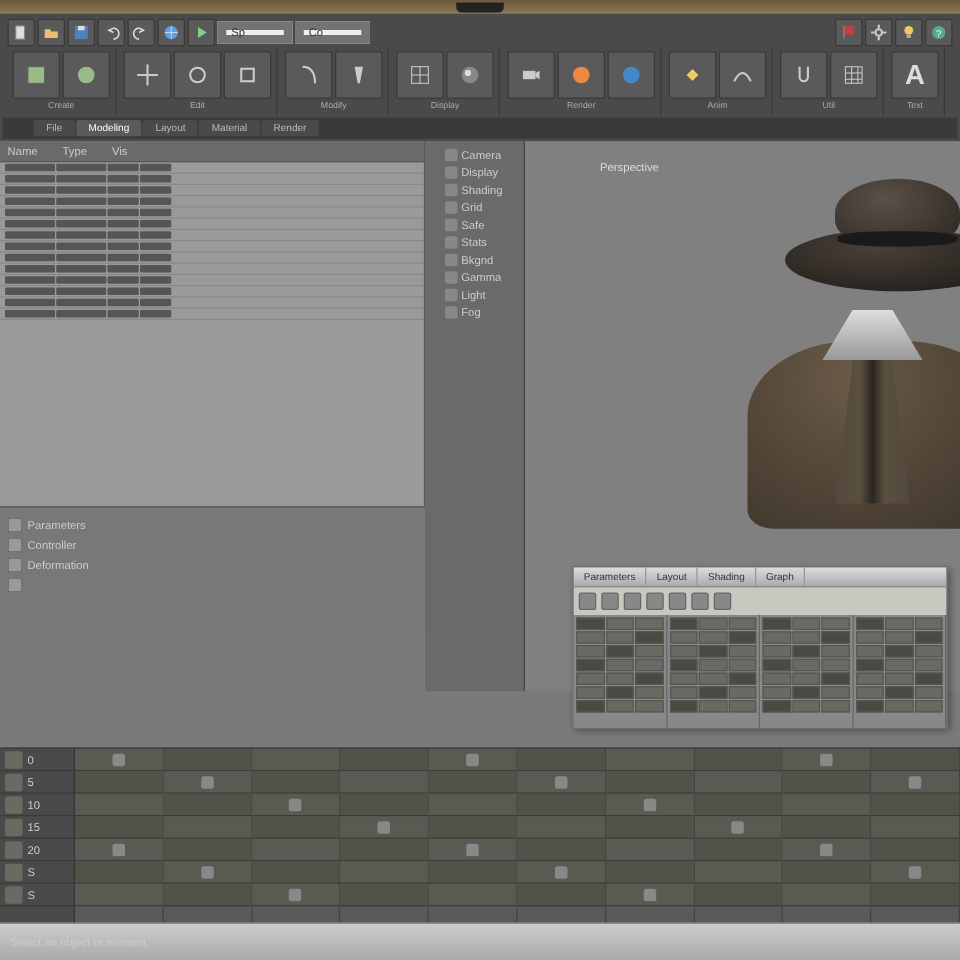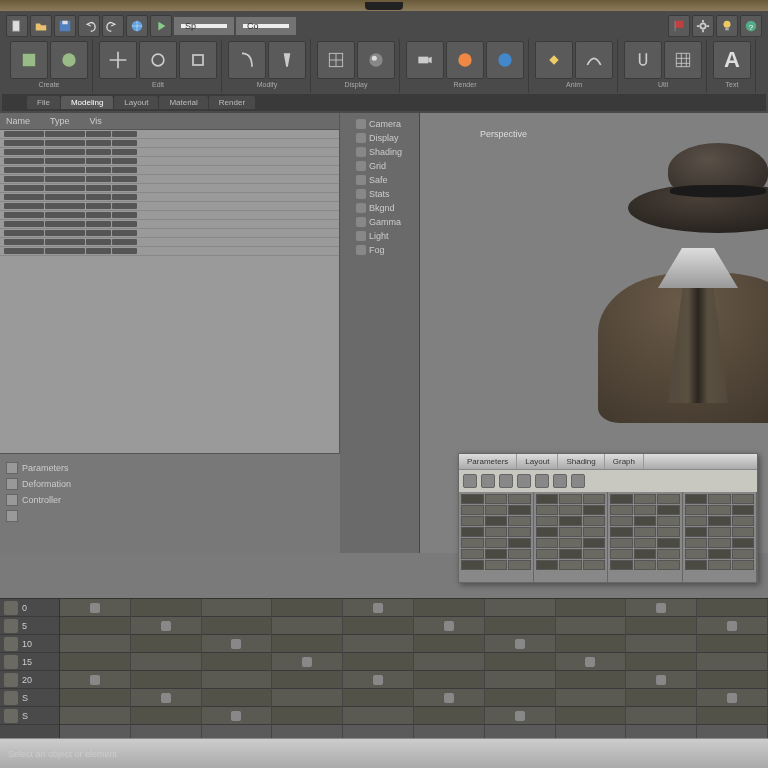--- a/index.html
+++ b/index.html
@@ -270,21 +270,21 @@
     <div class="tab">File</div>
     <div class="tab active">Modeling</div>
     <div class="tab">Layout</div>
     <div class="tab">Material</div>
     <div class="tab">Render</div>
   </div>
 </div>
 
 <div class="main">
   <div style="display:flex;flex-direction:column">
-    <div class="left-panel" style="height:340px">
+    <div class="left-panel" style="height:292px">
       <div class="list-header">
         <span>Name</span>
         <span>Type</span>
         <span>Vis</span>
       </div>
       <div class="list-body" id="list-body">
           <div class="list-row">
             <div class="bars">
               <div class="bar"></div>
               <div class="bar"></div>
@@ -398,25 +398,25 @@
           </div>
         </div>
     </div>
     <div class="bottom-mid" id="bottom-mid">
         <div class="bm-row">
           <div class="bm-icon"></div>
           <span>Parameters</span>
         </div>
         <div class="bm-row">
           <div class="bm-icon"></div>
-          <span>Deformation</span>
+          <span>Controller</span>
         </div>
         <div class="bm-row">
           <div class="bm-icon"></div>
-          <span>Controller</span>
+          <span>Deformation</span>
         </div>
         <div class="bm-row">
           <div class="bm-icon"></div>
           <span></span>
         </div>
       </div>
   </div>
 
   <div class="mid-panel" id="mid-panel">
       <div class="prop-row">

